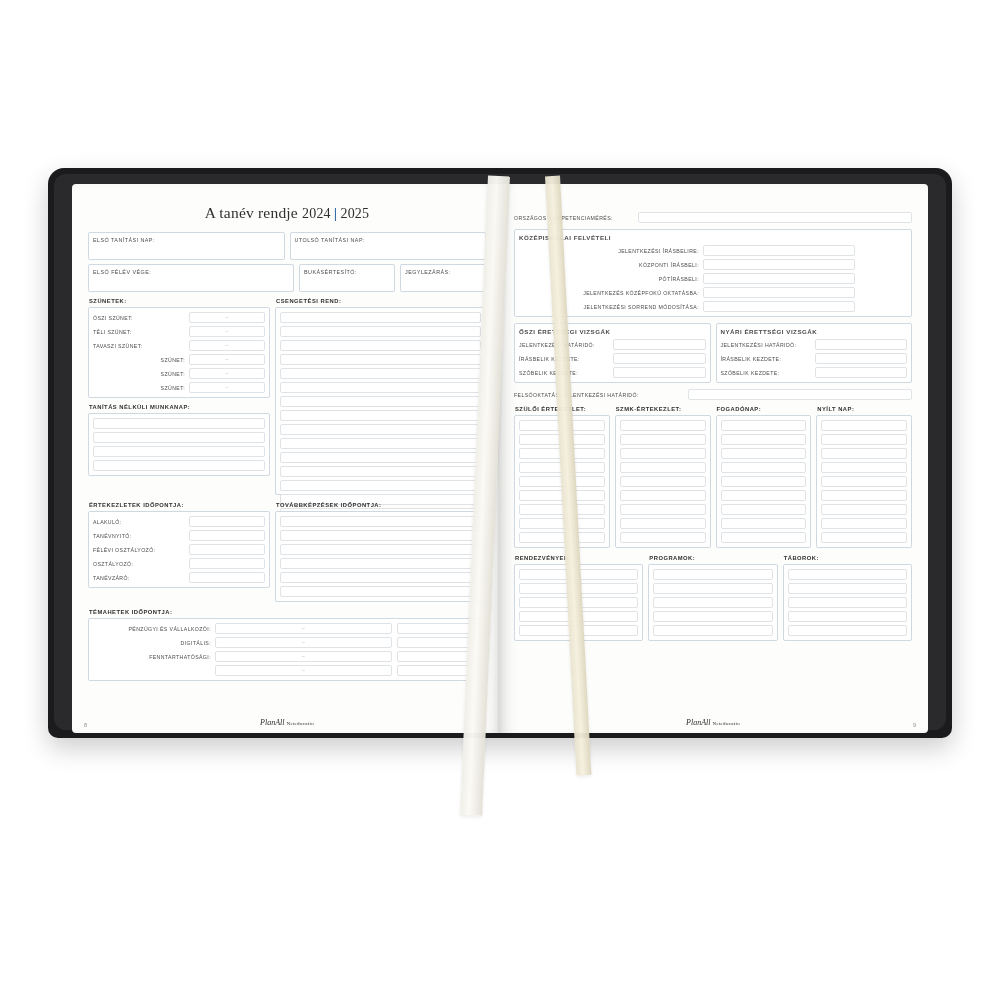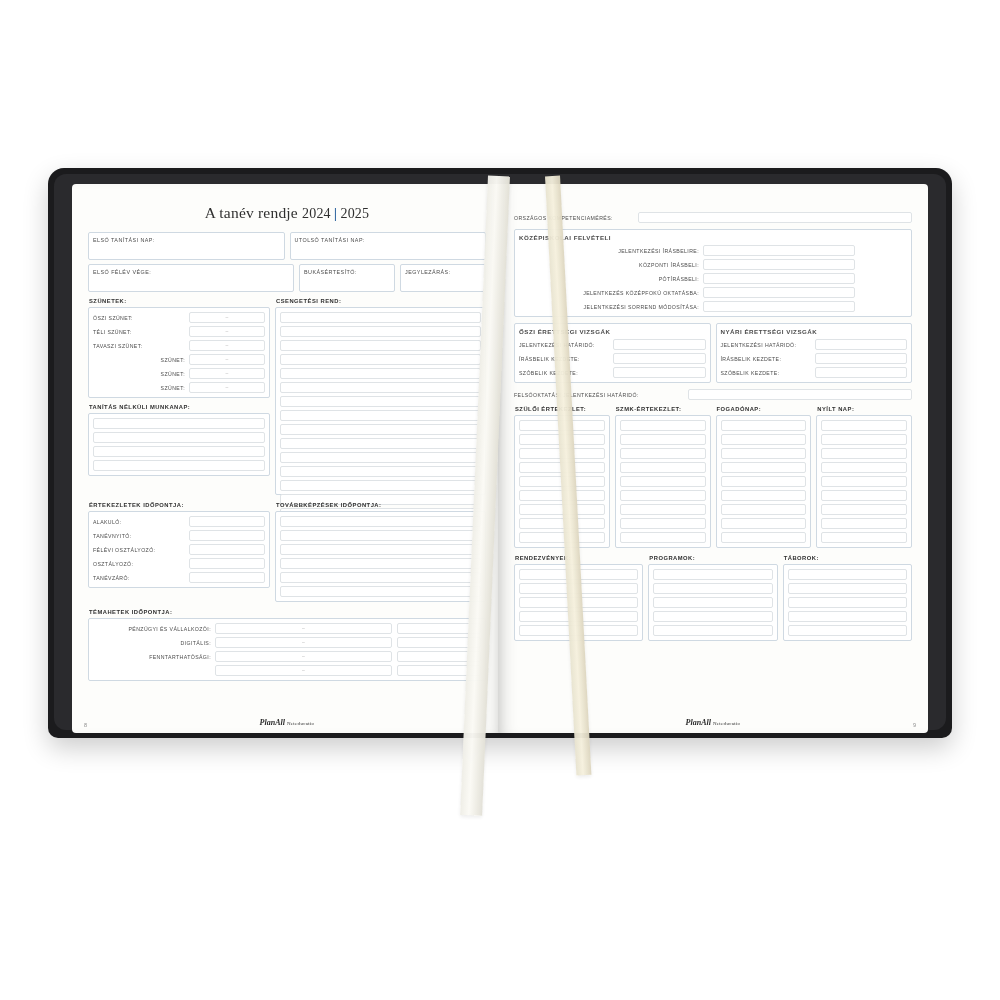--- a/index.html
+++ b/index.html
@@ -56,21 +56,21 @@
   .stack > .in{height:9px;border:1px solid #dfe3e6;border-radius:2px;background:#fff;margin-bottom:3px;}
 
   .panel{border:1px solid #cfd9e2;border-radius:2px;padding:4px;box-sizing:border-box;background:#fff;}
 
   .hdrbar{font-size:5.8px;font-weight:700;letter-spacing:.5px;text-transform:uppercase;margin:0 0 3px 1px;color:#2f2f2f;}
 
   .dash{font-size:5px;color:#b5b5b5;text-align:center;line-height:9px;}
 
   .footer{position:absolute;left:0;right:0;bottom:6px;display:flex;align-items:center;justify-content:center;}
   .brand{font-family:"Liberation Serif",serif;font-size:8px;color:#2c2c2c;}
-  .brand .scr{font-style:italic;font-weight:700;margin-top:48px;}
+  .brand .scr{font-style:italic;font-weight:400;margin-top:48px;}
   .brand .sm{font-size:5px;letter-spacing:.3px;}
   .pnum{position:absolute;bottom:5px;font-size:5.5px;color:#8d8d8d;}
   .pnum.l{left:12px;}
   .pnum.r{right:12px;}
 
   
   .ribbon1{
     position:absolute;left:488px;top:176px;width:22px;height:640px;
     background:linear-gradient(90deg,#efeee7,#fbfaf5 40%,#e3e1d7);
     transform:rotate(2.5deg);transform-origin:top center;opacity:.97;

